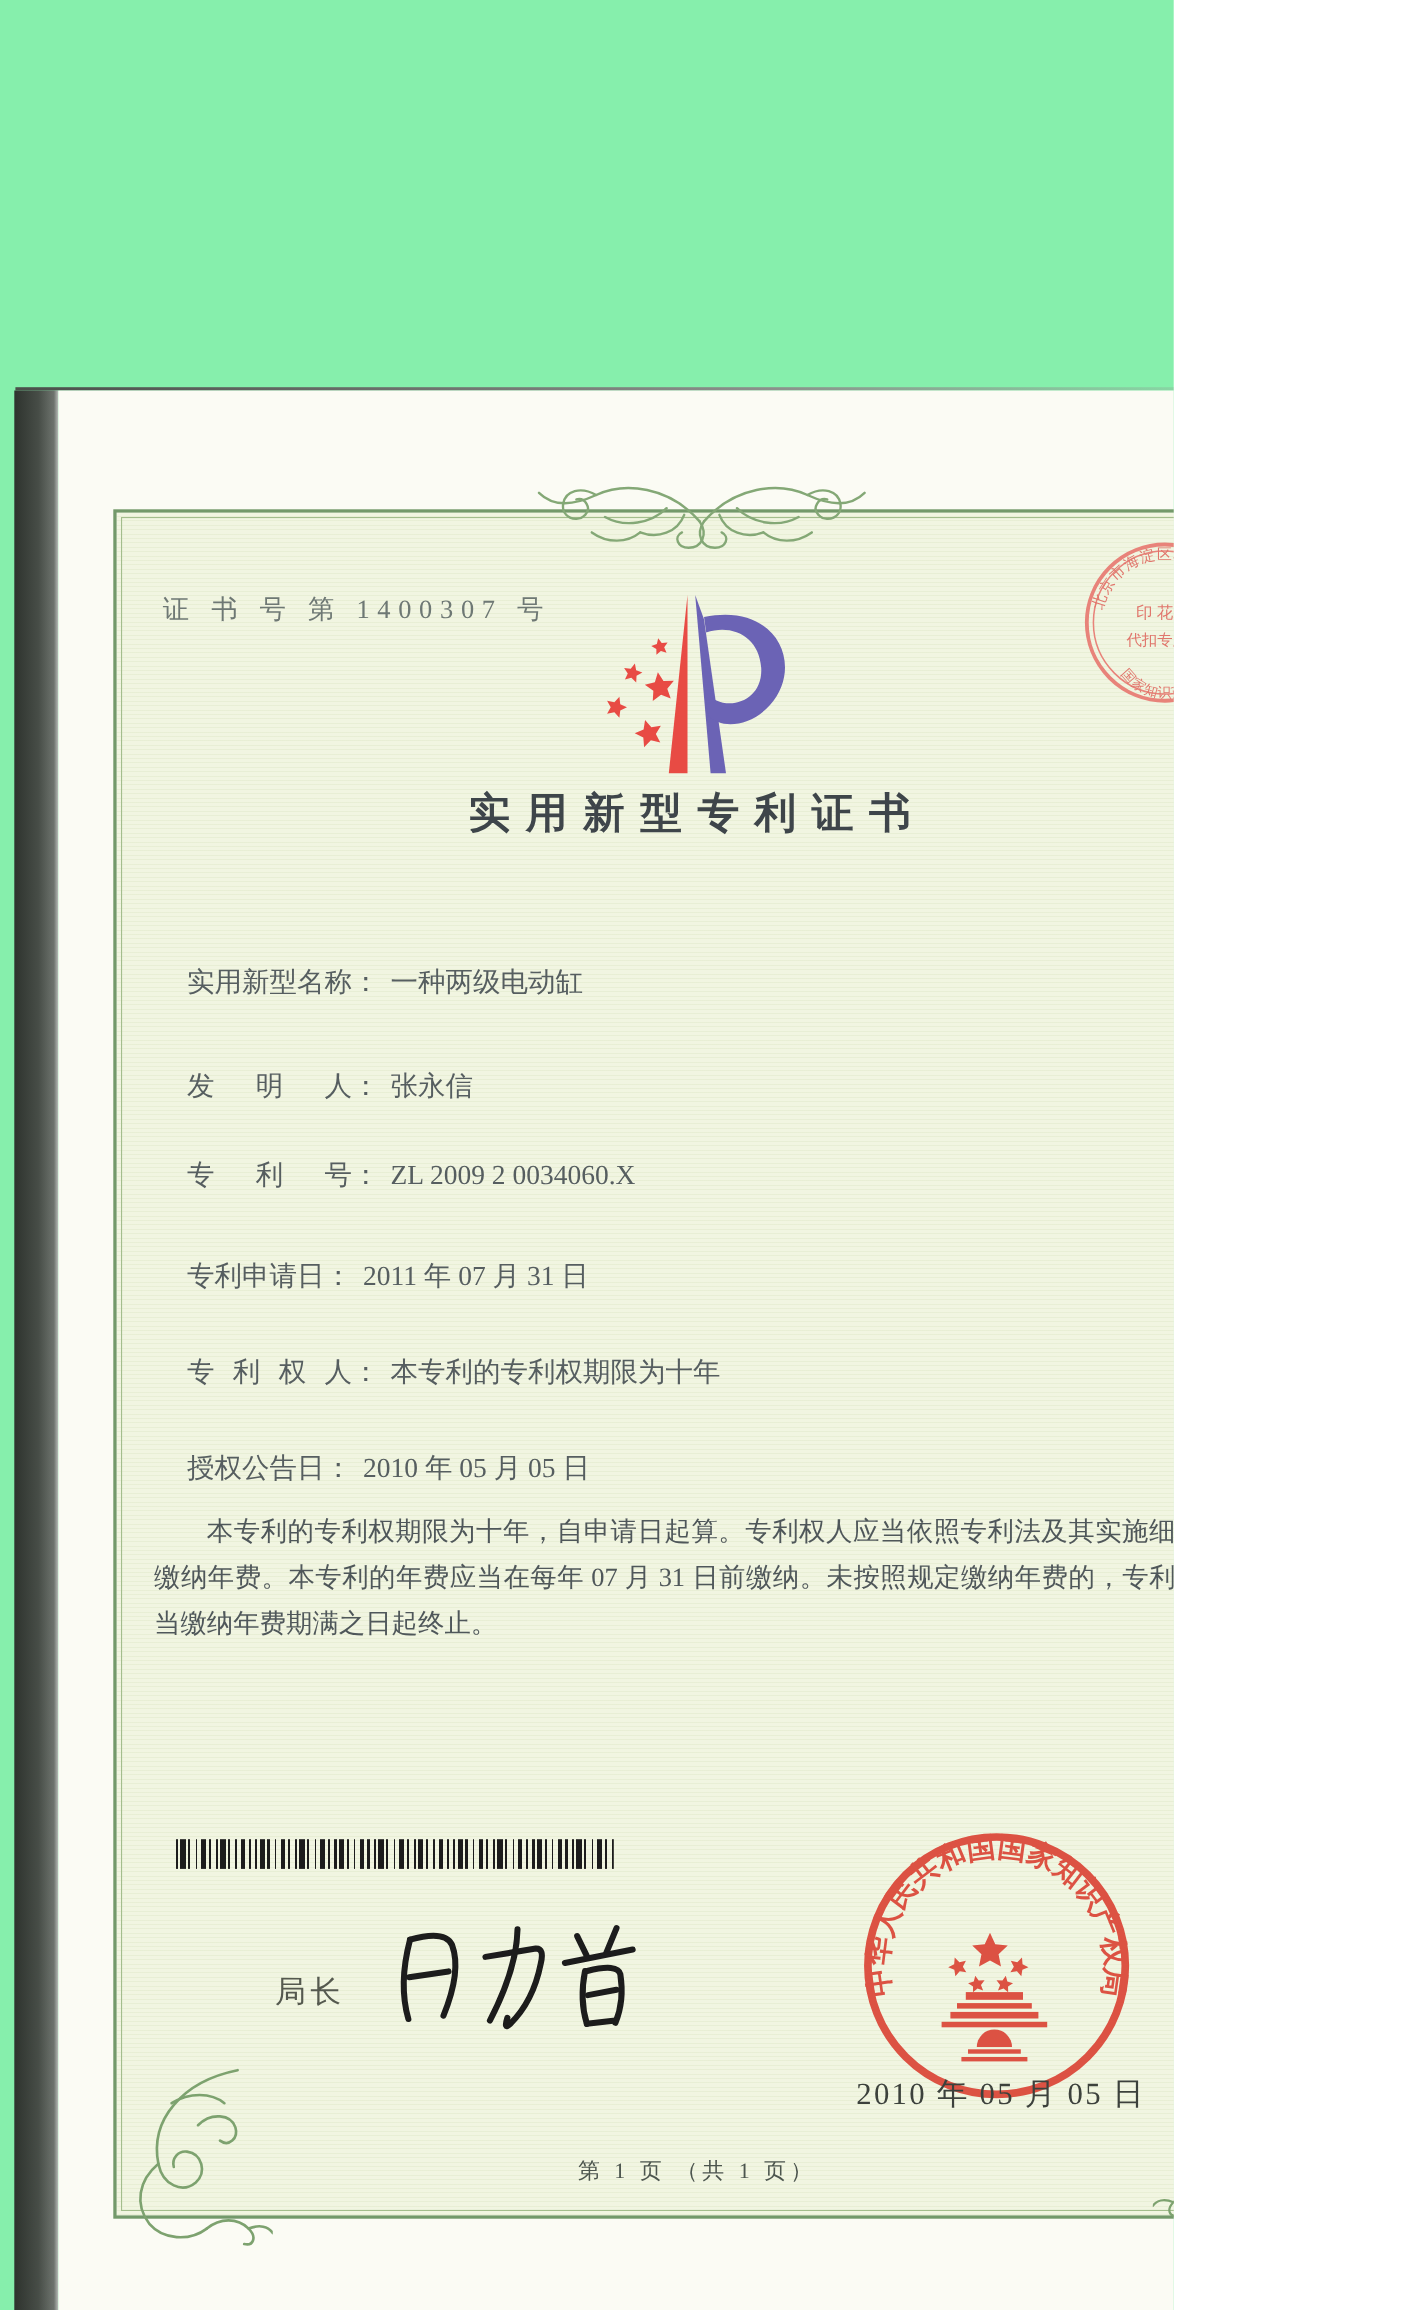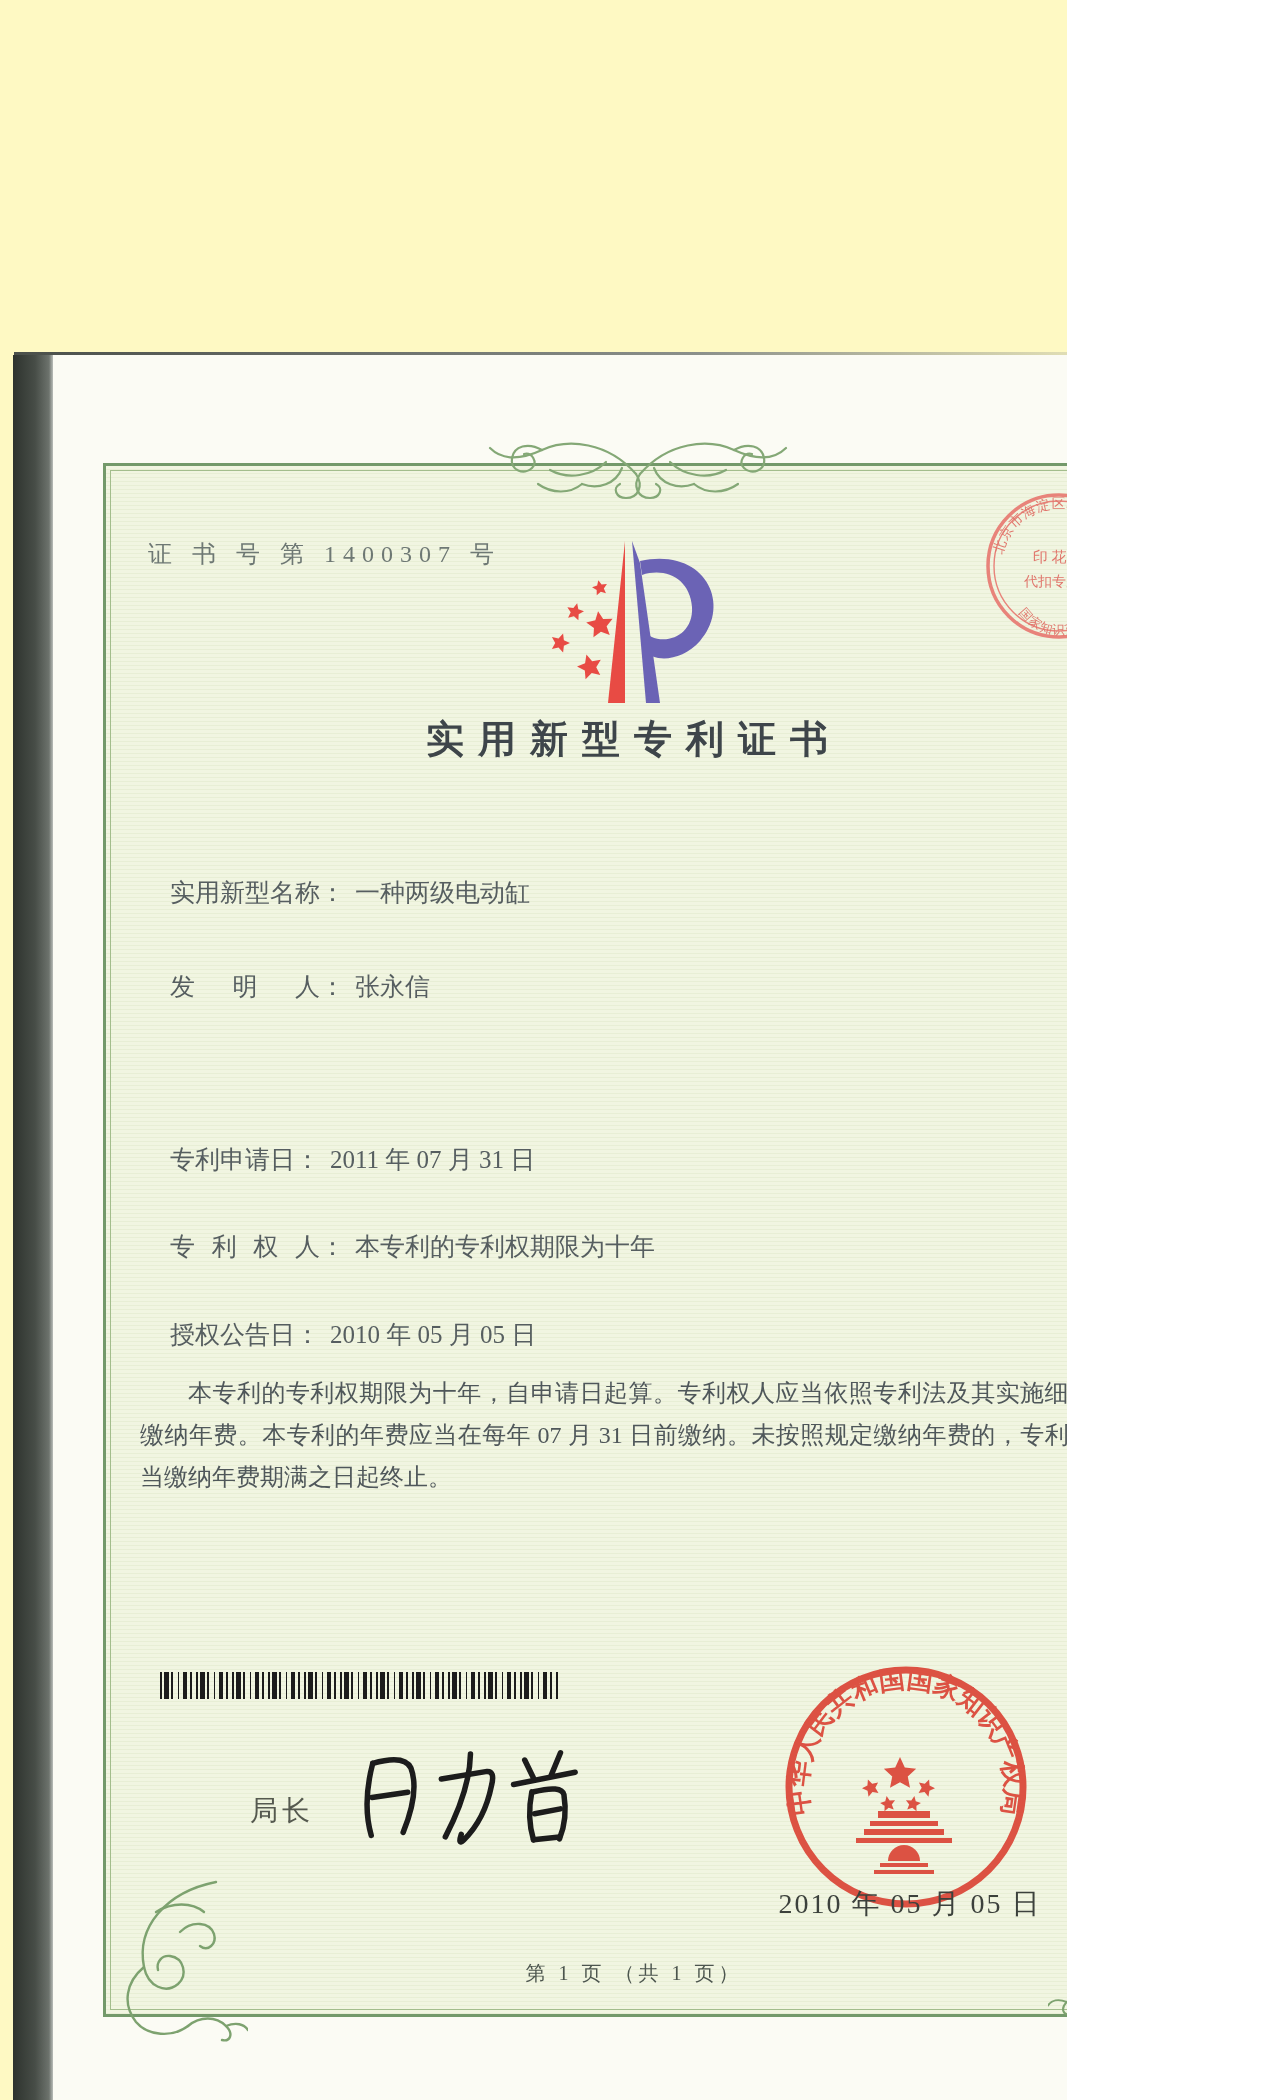--- a/index.html
+++ b/index.html
@@ -1,16 +1,16 @@
 <!DOCTYPE html>
 <html><head>
 <meta charset="utf-8">
 <style>
   html,body{margin:0;padding:0;background:#ffffff;}
-  .screen{position:relative;width:1067px;height:2100px;background:#fef9c3;overflow:hidden;
+  .screen{position:relative;width:1067px;height:2100px;background:#86efac;overflow:hidden;
           font-family:"Liberation Serif","DejaVu Serif",serif;color:#4f575a;}
   
   .top-scan-line{position:absolute;left:14px;top:352px;width:1246px;height:3px;
       background:linear-gradient(90deg,#4a4f4a,#8b908b 55%,rgba(160,160,160,0) 95%);}
   .spine-strip{position:absolute;left:13px;top:355px;width:40px;height:1745px;
       background:linear-gradient(90deg,#2e332e,#474d47 55%,#6d736d 90%,#b9bdb9);}
   .right-edge-strip{position:absolute;left:1249px;top:372px;width:15px;height:1095px;
       background:linear-gradient(180deg,#777c77,#4f544f 55%,rgba(120,125,120,0) 98%);}
   .bottom-edge-line{position:absolute;left:1168px;top:2088px;width:107px;height:4px;background:#b7bcb7;}
   .paper{position:absolute;left:53px;top:355px;width:1198px;height:1745px;background:#fbfbf4;}
@@ -146,20 +146,23 @@
     </g>
   </svg>
 
   <div class="title">实用新型专利证书</div>
 
   <div class="field f1">
     <span class="f-label">实用新型名称</span><span>：</span><span class="f-value">一种两级电动缸</span>
   </div>
   <div class="field f2">
     <span class="f-label spread">发明人</span><span>：</span><span class="f-value">张永信</span>
+  </div>
+  <div class="field f3">
+    <span class="f-label spread">专利号</span><span>：</span><span class="f-value">ZL 2009 2 0034060.X</span>
   </div>
   <div class="field f4">
     <span class="f-label">专利申请日</span><span>：</span><span class="f-value">2011 年 07 月 31 日</span>
   </div>
   <div class="field f5">
     <span class="f-label spread">专利权人</span><span>：</span><span class="f-value">本专利的专利权期限为十年</span>
   </div>
   <div class="field f6">
     <span class="f-label">授权公告日</span><span>：</span><span class="f-value">2010 年 05 月 05 日</span>
   </div>

